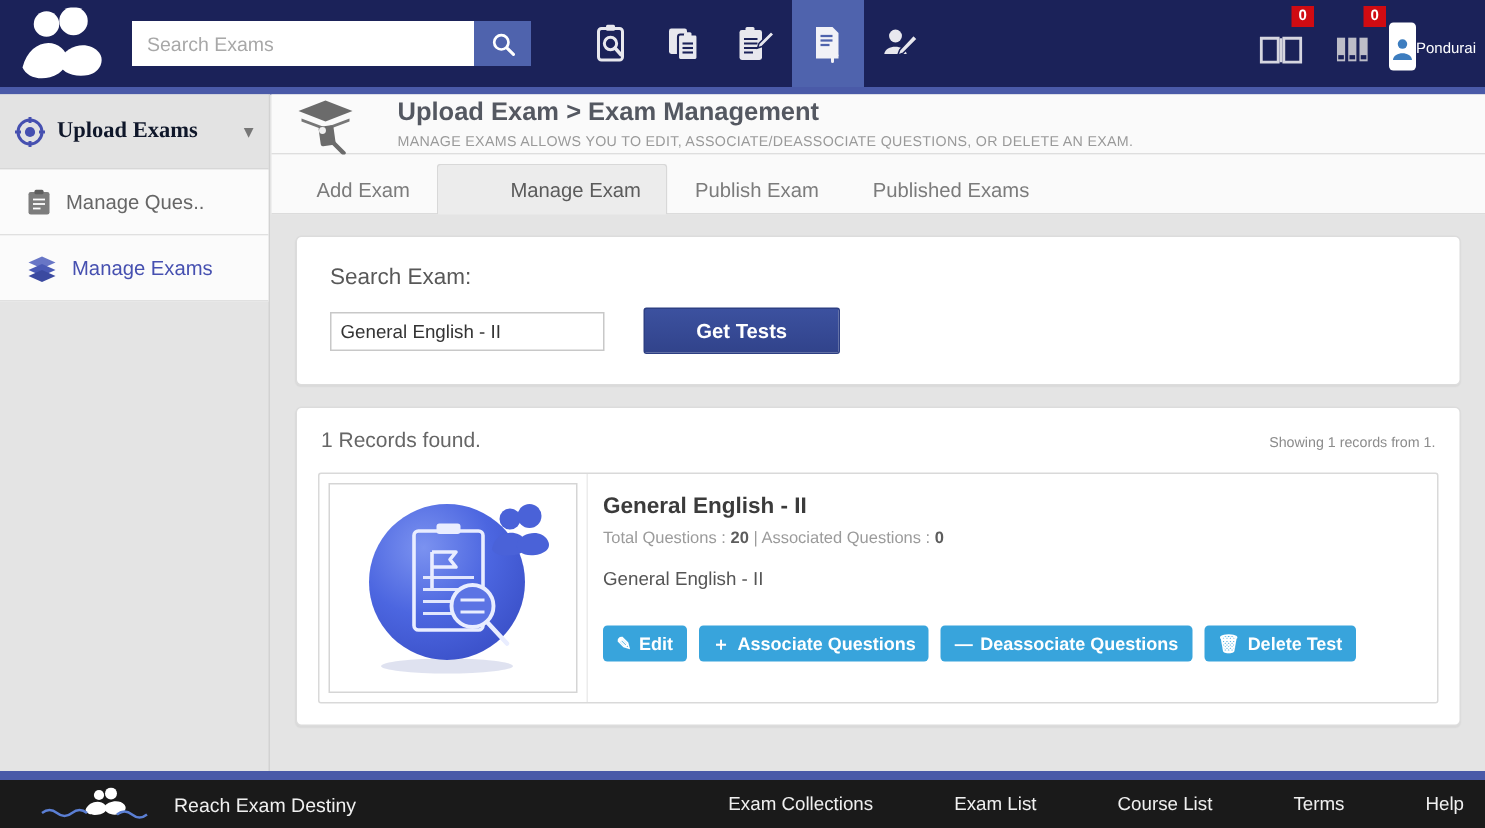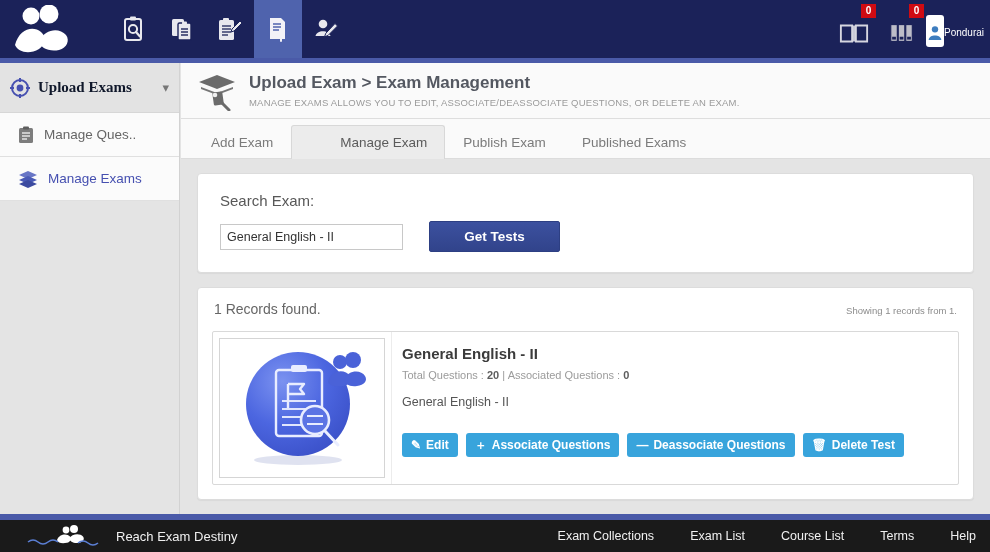--- a/index.html
+++ b/index.html
@@ -103,23 +103,23 @@
   }
   .side-item-label { font-size: 13.5px; margin-left: 10px; color: #666; }
   .side-item.active .side-item-label { color: #4650b0; }
 
   
   .main {
     position: absolute; top: 63px; left: 181px; width: 809px; height: 452px;
     background: #e4e4e4;
   }
   .page-head {
-    height: 56px; background: #fafafa;
+    height: 40px; background: #fafafa;
     border-bottom: 1px solid #dedede;
-    display: flex; align-items: center; padding: 0 14px;
+    display: flex; align-items: center; padding: 0 14px; gap: 16px;
   }
   .page-head-txt { margin-left: 10px; }
   .page-title { font-size: 17px; font-weight: bold; color: #545861; }
   .page-sub { font-size: 9.5px; color: #9a9a9a; letter-spacing: .2px; margin-top: 4px; }
 
   .tabs-row {
     height: 40px; background: #fafafa;
     display: flex; align-items: flex-end; padding-left: 12px;
     border-bottom: 1px solid #dcdcdc;
   }
@@ -194,41 +194,50 @@
   }
   .footer {
     position: absolute; bottom: 0; left: 0; width: 990px; height: 32px;
     background: #1a1a1a; display: flex; align-items: center;
   }
   .copy { color: #f0f0f0; font-size: 12.5px; margin-left: 14px; }
   .foot-mid { display: flex; align-items: center; margin-left: 26px; }
   .tagline { color: #f0f0f0; font-size: 13px; margin-left: 10px; }
   .foot-links { margin-left: auto; display: flex; margin-right: 14px; }
   .foot-link {
-    color: #f0f0f0; font-size: 12.5px; margin-left: 36px;
+    color: #f0f0f0; font-size: 12.5px; margin-left: 54px;
     text-decoration: none; cursor: pointer;
   }
   svg { display: block; }
 </style>
 </head>
 <body>
 
 <div class="app">
 
   <div class="topbar">
 
     <div class="brand-logo">
       <svg width="62" height="48" viewBox="0 0 62 48" aria-hidden="true">
         <circle cx="22" cy="11" r="8.5" fill="#ffffff"></circle>
         <circle cx="40" cy="9" r="9.5" fill="#ffffff"></circle>
         <path d="M6 40 C10 24 24 20 32 27 C38 32 36 40 30 44 C20 50 9 47 6 40 Z" fill="#ffffff"></path>
         <path d="M30 36 C36 24 50 22 57 30 C61 35 58 43 50 45 C40 47 31 43 30 36 Z" fill="#ffffff"></path>
       </svg>
     </div>
 
+    <div class="search-wrap">
+      <input class="search-input" type="text" placeholder="Search Exams" style="">
+      <button class="search-btn">
+        <svg width="17" height="17" viewBox="0 0 20 20">
+          <circle cx="8.5" cy="8.5" r="5.6" fill="none" stroke="#fff" stroke-width="2.1"></circle>
+          <line x1="12.8" y1="12.8" x2="18" y2="18" stroke="#fff" stroke-width="2.4" stroke-linecap="round"></line>
+        </svg>
+      </button>
+    </div>
 
     <div class="nav-icons">
       <div class="nav-icon">
         <svg width="24" height="26" viewBox="0 0 24 26">
           <rect x="3" y="3" width="16" height="21" rx="2" fill="none" stroke="#e8e8ee" stroke-width="2"></rect>
           <rect x="8" y="0.5" width="6" height="4" rx="1" fill="#e8e8ee"></rect>
           <circle cx="11" cy="13" r="4.1" fill="none" stroke="#e8e8ee" stroke-width="2"></circle>
           <line x1="14" y1="16" x2="18" y2="20.5" stroke="#e8e8ee" stroke-width="2.3" stroke-linecap="round"></line>
         </svg>
       </div>

